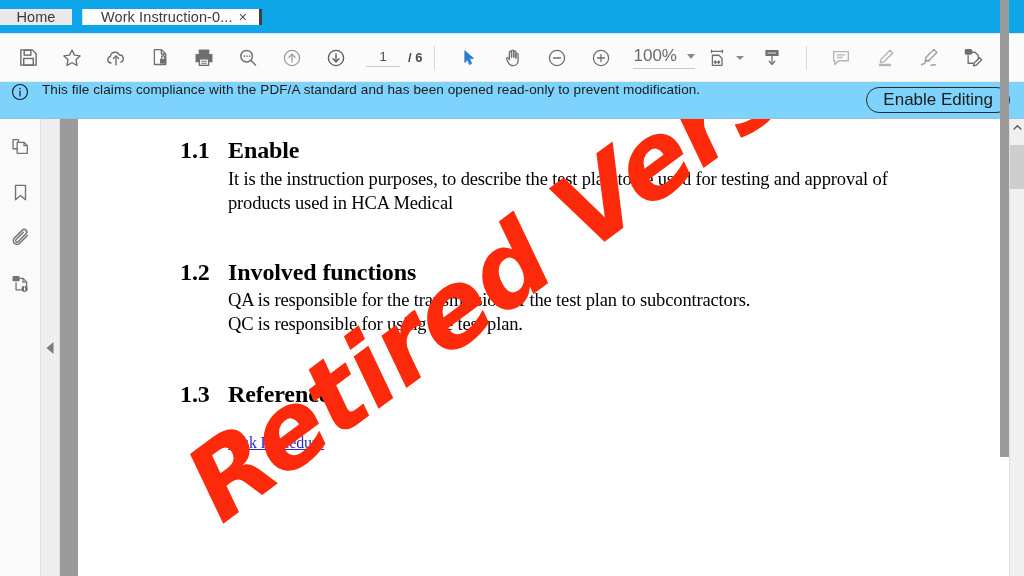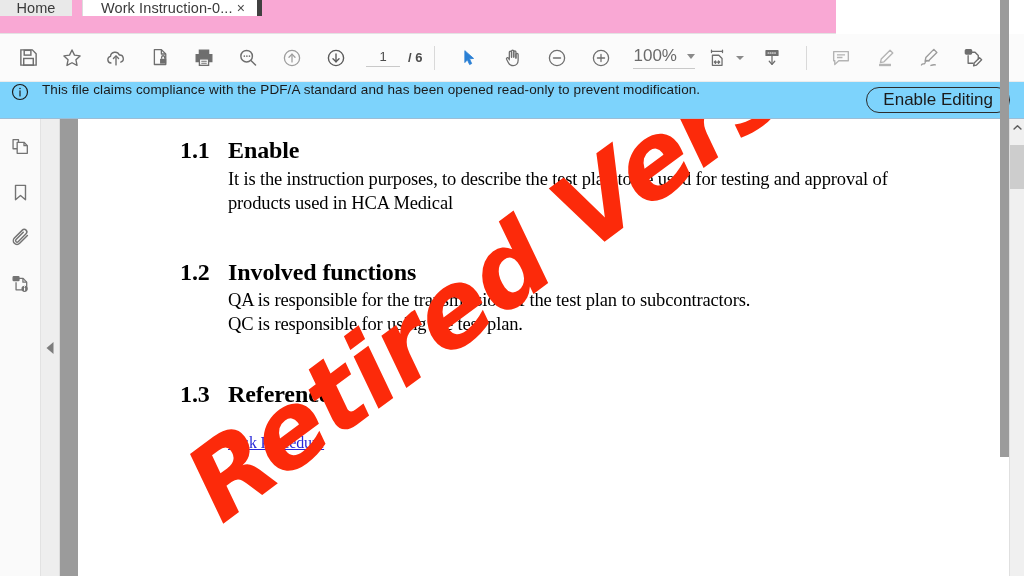--- a/index.html
+++ b/index.html
@@ -12,41 +12,41 @@
   }
   #app {
     position: relative;
     width: 1024px; height: 576px;
     overflow: hidden;
   }
 
   
   .tabbar {
     position: absolute; left: 0; top: 0;
-    width: 836px; height: 34px;
-    background: #f9a8d4;
+    width: 1024px; height: 34px;
+    background: #0ea5e9;
     border-bottom: 1px solid #e3e3e3;
-    display: flex; align-items: flex-start;
+    display: flex; align-items: center;
   }
   .tab {
     display: flex; align-items: center; justify-content: center;
     font-size: 14.5px; color: #3b3b3b;
     padding: 0 16px;
     position: relative;
     white-space: nowrap;
     letter-spacing: 0.1px;
   }
   .tab.home { width: 72px; background: #e9e9e9; padding: 0; }
   .tab.tools { width: 80px; background: #e9e9e9; padding: 0;
                border-right: 1px solid #dcdcdc; }
   .tab.doc {
     width: 180px;
     background: #ffffff;
     border-left: 1px solid #dcdcdc;
-    border-right: 5px solid #404040;
+    border-right: 3px solid #404040;
     justify-content: flex-start;
     padding-left: 18px;
     font-size: 14.5px;
   }
   .tab.doc .tablabel { color: #3a3a3a; }
   .tab-close {
     position: absolute; right: 12px; top: 50%;
     transform: translateY(-50%);
     font-size: 14px; color: #4a4a4a; line-height: 1;
     cursor: pointer;

